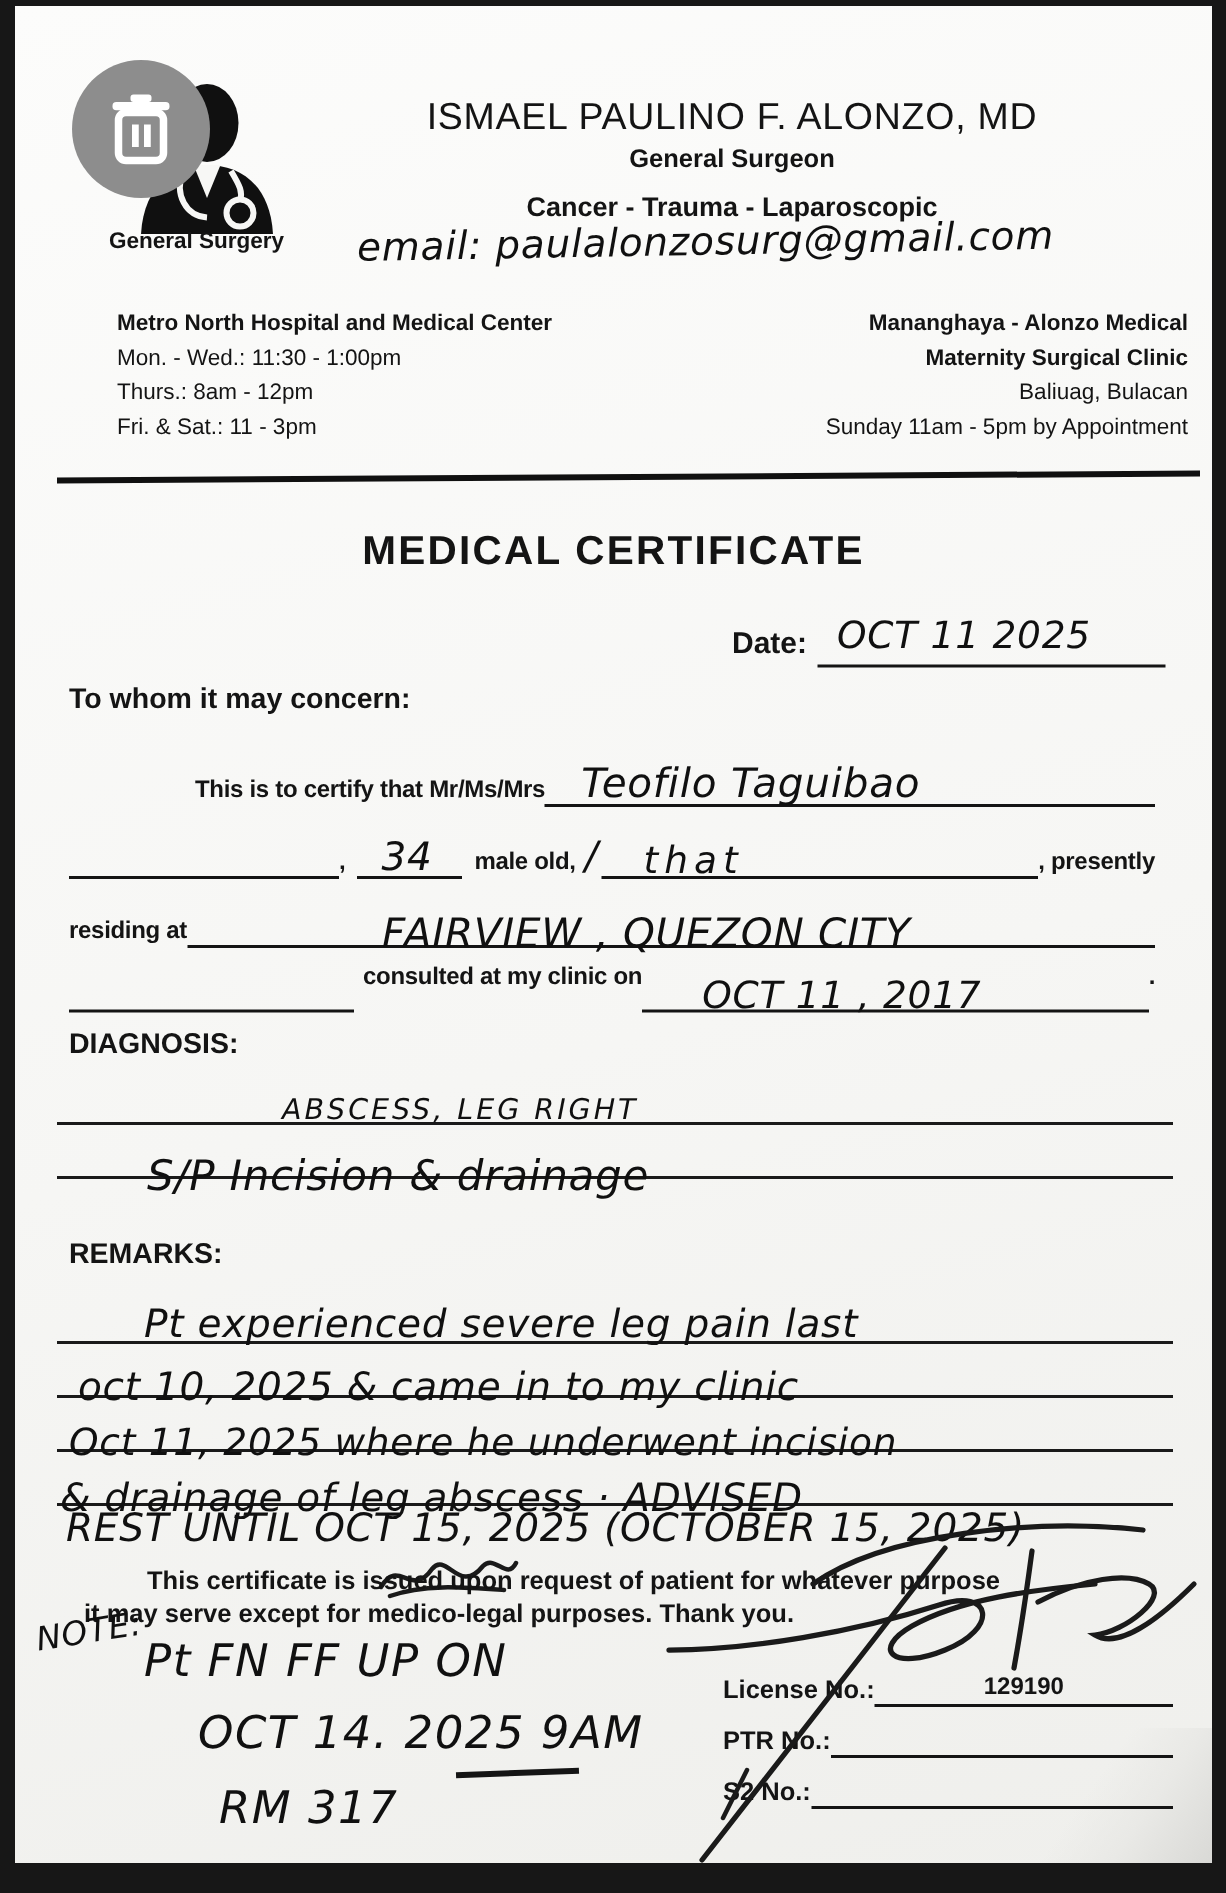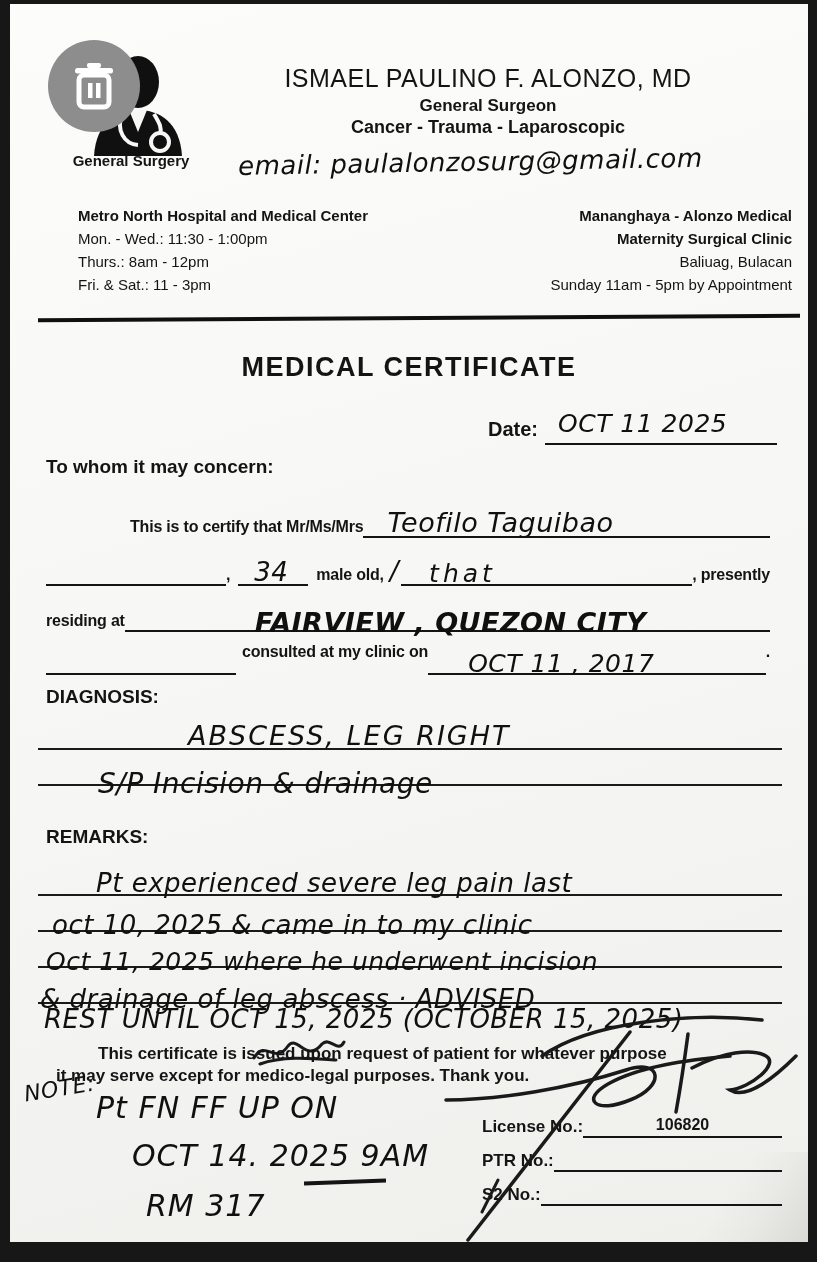--- a/index.html
+++ b/index.html
@@ -12,21 +12,21 @@
   .abs{position:absolute;}
   .b{font-weight:bold;}
   .hw{font-family:"DejaVu Sans",sans-serif;font-style:italic;color:#101010;letter-spacing:.5px;}
   
   .trash-badge{left:38px;top:36px;width:92px;height:92px;border-radius:50%;
         background:#8d8d8d;display:flex;align-items:center;justify-content:center;}
   .logo-caption{left:36px;top:148px;width:170px;text-align:center;font-size:15px;font-weight:600;}
   .head-block{left:178px;top:60px;width:600px;text-align:center;}
   .doc-name{font-size:25px;font-weight:normal;letter-spacing:.5px;}
   .spec1{font-size:17px;font-weight:bold;margin-top:3px;}
-  .spec2{font-size:18px;font-weight:bold;margin-top:1px;}
+  .spec2{font-size:18px;font-weight:bold;margin-top:12px;}
   .email-hw{left:228px;top:142px;width:560px;font-size:26px;transform:rotate(-1deg);}
   
   .clinic{font-size:15px;line-height:23px;}
   .clinic .nm{font-weight:bold;}
   .sep{left:28px;top:312px;width:762px;height:4px;background:#101010;transform:rotate(-.35deg);}
   .cert-title{left:0;top:348px;width:100%;text-align:center;font-size:27px;font-weight:bold;letter-spacing:1.5px;}
   
   .frow{display:flex;align-items:flex-end;}
   .lbl{font-size:16px;font-weight:bold;letter-spacing:-.2px;white-space:nowrap;padding-bottom:2px;}
   .blank{border-bottom:2.5px solid #141414;position:relative;}
@@ -114,36 +114,36 @@
     <span class="hw" style="font-size:26px;padding:0 2px 0 6px;">/</span>
     <span class="blank grow" style="height:42px;">
       <span class="hw abs" style="left:28px;bottom:-4px;font-size:25px;letter-spacing:4px;">that</span>
     </span>
     <span class="lbl">, presently</span>
   </div>
 
   <div class="abs frow" style="left:36px;top:584px;width:724px;height:44px;">
     <span class="lbl">residing at</span>
     <span class="blank grow" style="height:44px;">
-      <span class="hw abs" style="left:130px;bottom:-8px;font-size:27px;white-space:nowrap;font-weight:bold;">FAIRVIEW , QUEZON CITY</span>
+      <span class="hw abs" style="left:130px;bottom:-8px;font-size:27px;white-space:nowrap;">FAIRVIEW , QUEZON CITY</span>
     </span>
   </div>
 
   <div class="abs frow" style="left:36px;top:628px;width:724px;height:42px;align-items:center;">
     <span class="blank" style="width:190px;height:42px;"></span>
     <span class="lbl" style="padding-left:6px;">consulted at my clinic on</span>
     <span class="blank grow" style="height:42px;">
       <span class="hw abs" style="left:40px;bottom:-5px;font-size:25px;white-space:nowrap;">OCT   11 , 2017</span>
     </span>
     <span class="lbl">.</span>
   </div>
 
   <div class="abs b" style="left:36px;top:682px;font-size:19px;">DIAGNOSIS:</div>
   <div class="abs rrow" style="top:706px;">
-    <span class="rtxt hw" style="left:150px;bottom:-3px;font-size:27px;letter-spacing:2px;">ABSCESS, LEG RIGHT</span>
+    <span class="rtxt hw" style="left:150px;bottom:-3px;font-size:19px;letter-spacing:2px;">ABSCESS, LEG RIGHT</span>
   </div>
   <div class="abs rrow" style="top:742px;">
     <span class="rtxt hw" style="left:60px;bottom:-16px;font-size:28px;">S/P Incision &amp; drainage</span>
   </div>
 
   <div class="abs b" style="left:36px;top:822px;font-size:19px;">REMARKS:</div>
   <div class="abs rrow" style="top:852px;">
     <span class="rtxt hw" style="left:58px;font-size:26px;">Pt experienced severe leg pain last</span>
   </div>
   <div class="abs rrow" style="top:888px;">
@@ -165,21 +165,21 @@
   <div class="abs b" style="left:46px;top:1062px;font-size:17px;">it may serve except for medico-legal purposes. Thank you.</div>
 
   <div class="abs hw" style="left:14px;top:1072px;font-size:22px;transform:rotate(-9deg);">NOTE:</div>
   <div class="abs hw note-hw" style="left:86px;top:1086px;">Pt FN FF UP ON</div>
   <div class="abs hw note-hw" style="left:122px;top:1134px;">OCT 14. 2025  9AM</div>
   <div class="abs" style="left:294px;top:1176px;width:82px;height:4px;background:#141414;transform:rotate(-2deg);"></div>
   <div class="abs hw note-hw" style="left:136px;top:1184px;">RM 317</div>
 
   <div class="abs cred-row" style="left:472px;top:1112px;">
     <span class="cred-lbl">License No.:</span>
-    <span class="cred-blank">106820</span>
+    <span class="cred-blank">129190</span>
   </div>
   <div class="abs cred-row" style="left:472px;top:1146px;">
     <span class="cred-lbl">PTR No.:</span>
     <span class="cred-blank"></span>
   </div>
   <div class="abs cred-row" style="left:472px;top:1180px;">
     <span class="cred-lbl">S2 No.:</span>
     <span class="cred-blank"></span>
   </div>
 

